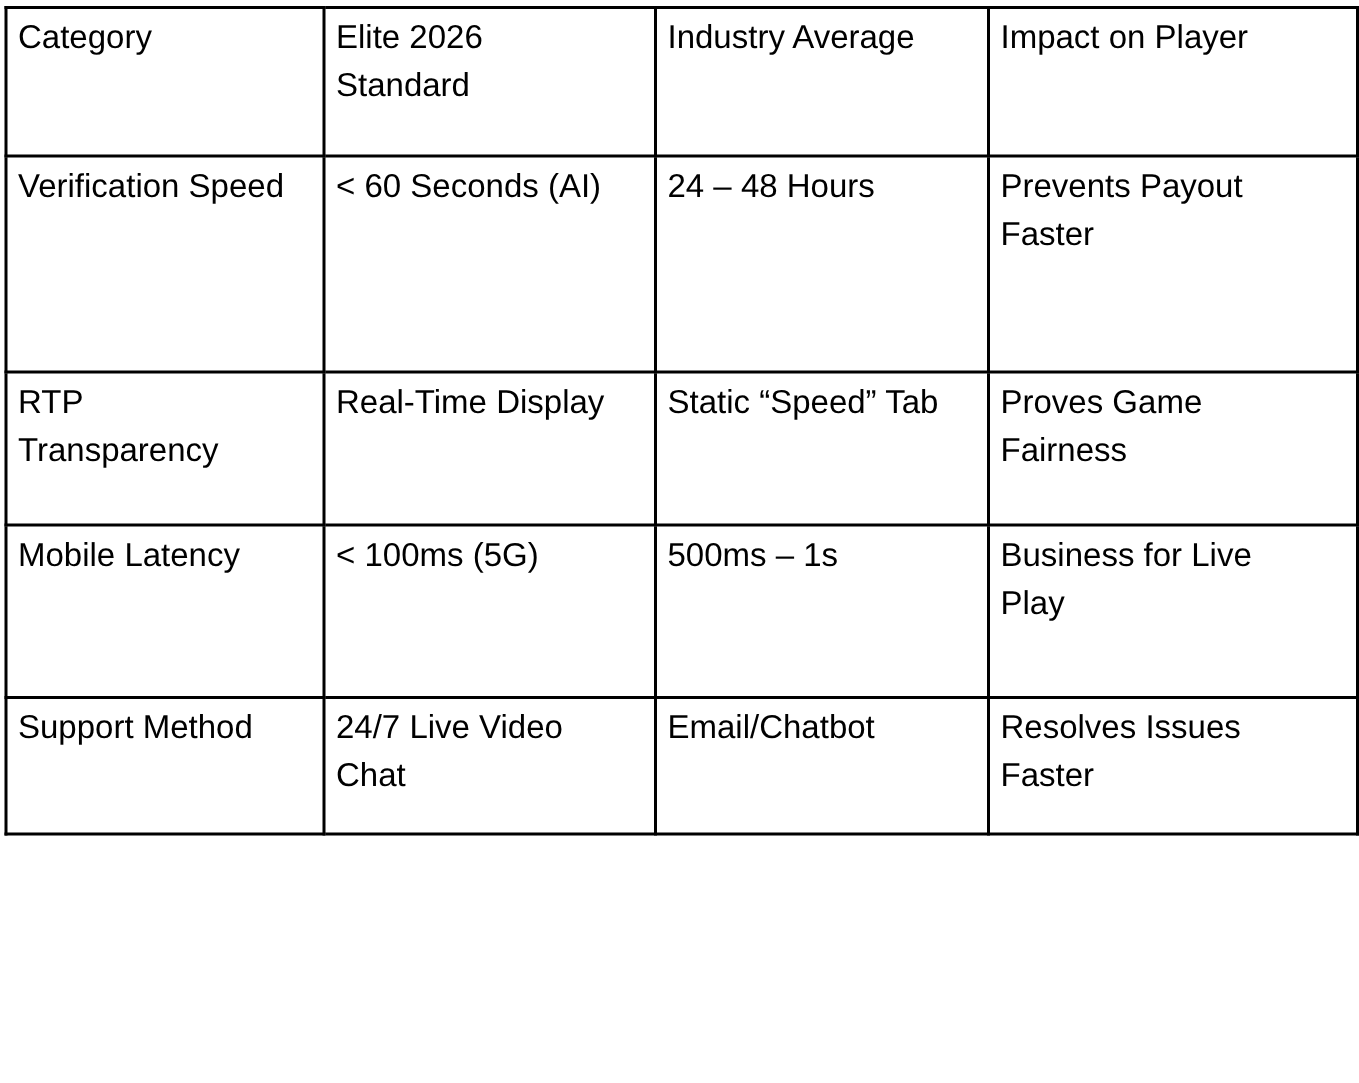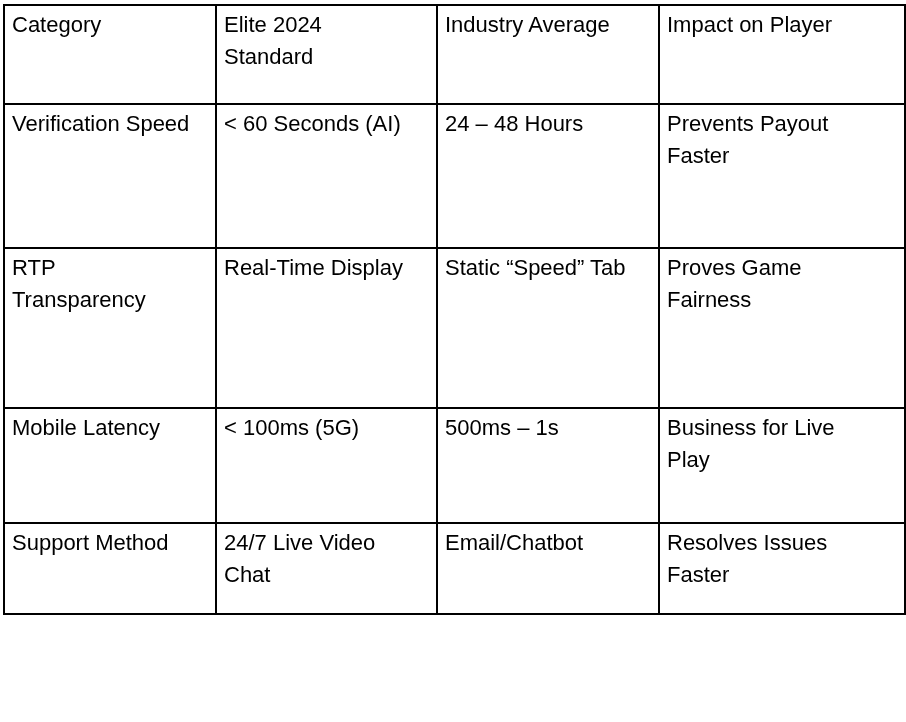--- a/index.html
+++ b/index.html
@@ -32,39 +32,39 @@
     padding: 3px 21px 3px 7px;
     font-size: 22px;
     line-height: 32px;
     white-space: pre-line;
     overflow: hidden;
     background: #ffffff;
   }
   tr.r-header { height: 99px; }
   tr.r-1 { height: 144px; }
   tr.r-2 { height: 130px; }
-  tr.r-3 { height: 160px; }
+  tr.r-3 { height: 102px; }
   tr.r-4 { height: 115px; }
   tr.r-5 { height: 91px; }
 </style>
 </head>
 <body>
 
 <div class="page">
   <table class="doc-table">
     <colgroup>
       <col style="width:212px">
       <col style="width:221px">
       <col style="width:222px">
       <col style="width:246px">
     </colgroup>
     <tbody>
       <tr class="r-header">
         <td>Category</td>
-        <td>Elite 2024 Standard</td>
+        <td>Elite 2026 Standard</td>
         <td>Industry Average</td>
         <td>Impact on Player</td>
       </tr>
       <tr class="r-1">
         <td>Verification Speed</td>
         <td>&lt; 60 Seconds (AI)</td>
         <td>24 – 48 Hours</td>
         <td>Prevents Payout
 Faster</td>
       </tr>

